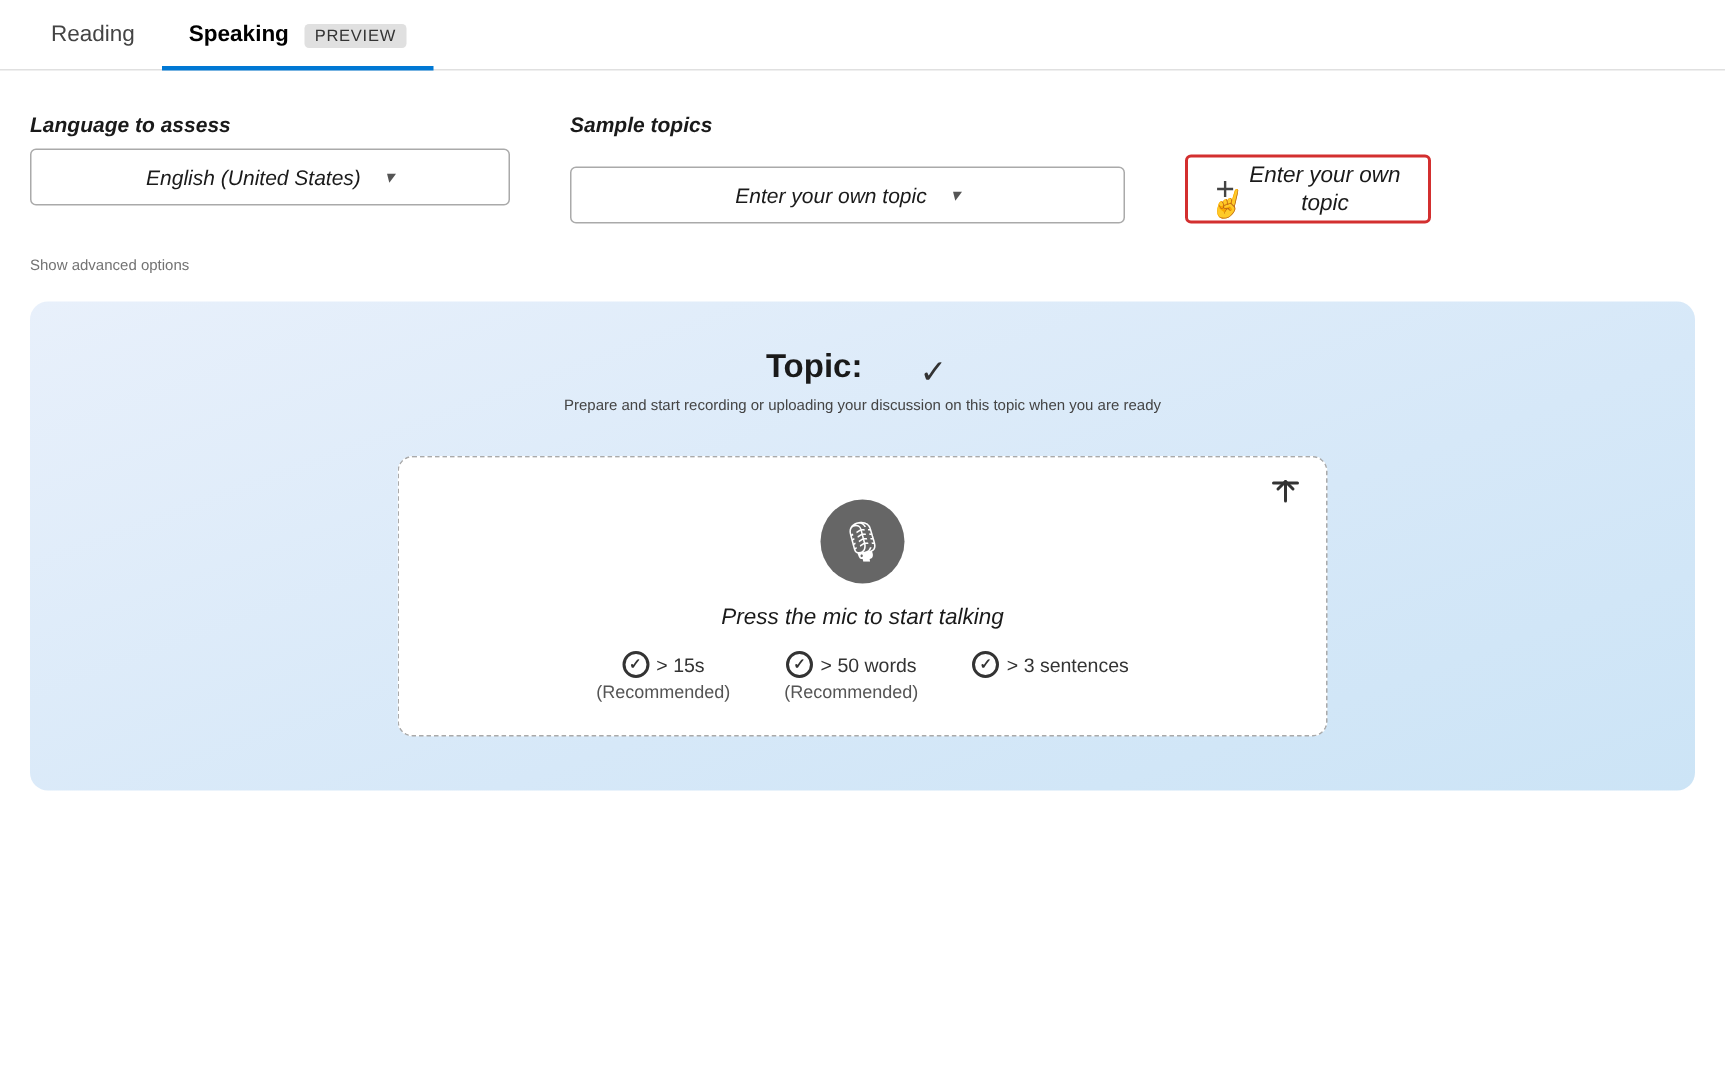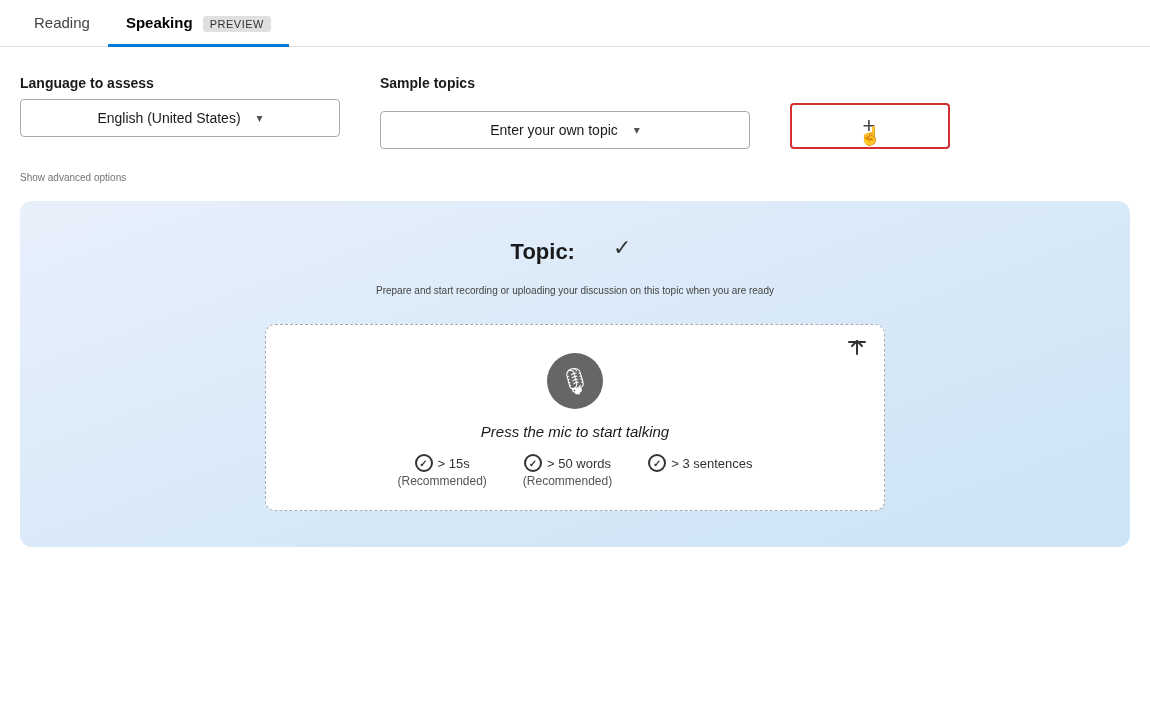--- a/index.html
+++ b/index.html
@@ -52,20 +52,21 @@
     .main {
       padding: 28px 20px 20px 20px;
     }
 
     
     .config-row {
       display: flex;
       align-items: flex-start;
       gap: 40px;
       margin-bottom: 18px;
+      font-style: italic;
     }
     .config-field {
       display: flex;
       flex-direction: column;
       gap: 8px;
     }
     .config-label {
       font-size: 14px;
       font-weight: 600;
       color: #1a1a1a;
@@ -145,24 +146,24 @@
     .topic-card {
       background: linear-gradient(160deg, #e8f0fb 0%, #d6e8f8 60%, #cce4f6 100%);
       border-radius: 12px;
       padding: 30px 40px 36px;
       margin-top: 4px;
     }
 
     
     .topic-input-row {
       display: flex;
-      align-items: flex-end;
+      align-items: flex-start;
       justify-content: center;
       gap: 26px;
-      margin-bottom: 20px;
+      margin-bottom: 0;
     }
     .topic-label {
       font-size: 22px;
       font-weight: 700;
       color: #1a1a1a;
       white-space: nowrap;
       margin-right: 4px;
     }
     .topic-input-wrapper {
       display: flex;
@@ -311,20 +312,24 @@
     <div class="config-field">
       <span class="config-label">Sample topics</span>
       <div class="dropdown-select sample-topics-dropdown">
         <span>Enter your own topic</span>
         <span class="chevron">▾</span>
       </div>
     </div>
 
     <div class="enter-topic-btn">
       <span class="plus-icon cursor-hand">+</span>
+      <span>
+        <span>Enter your own</span><br>
+        <span>topic</span>
+      </span>
     </div>
 
   </div>
 
   
   <a class="advanced-link">Show advanced options</a>
 
   
   <div class="topic-card">
 

